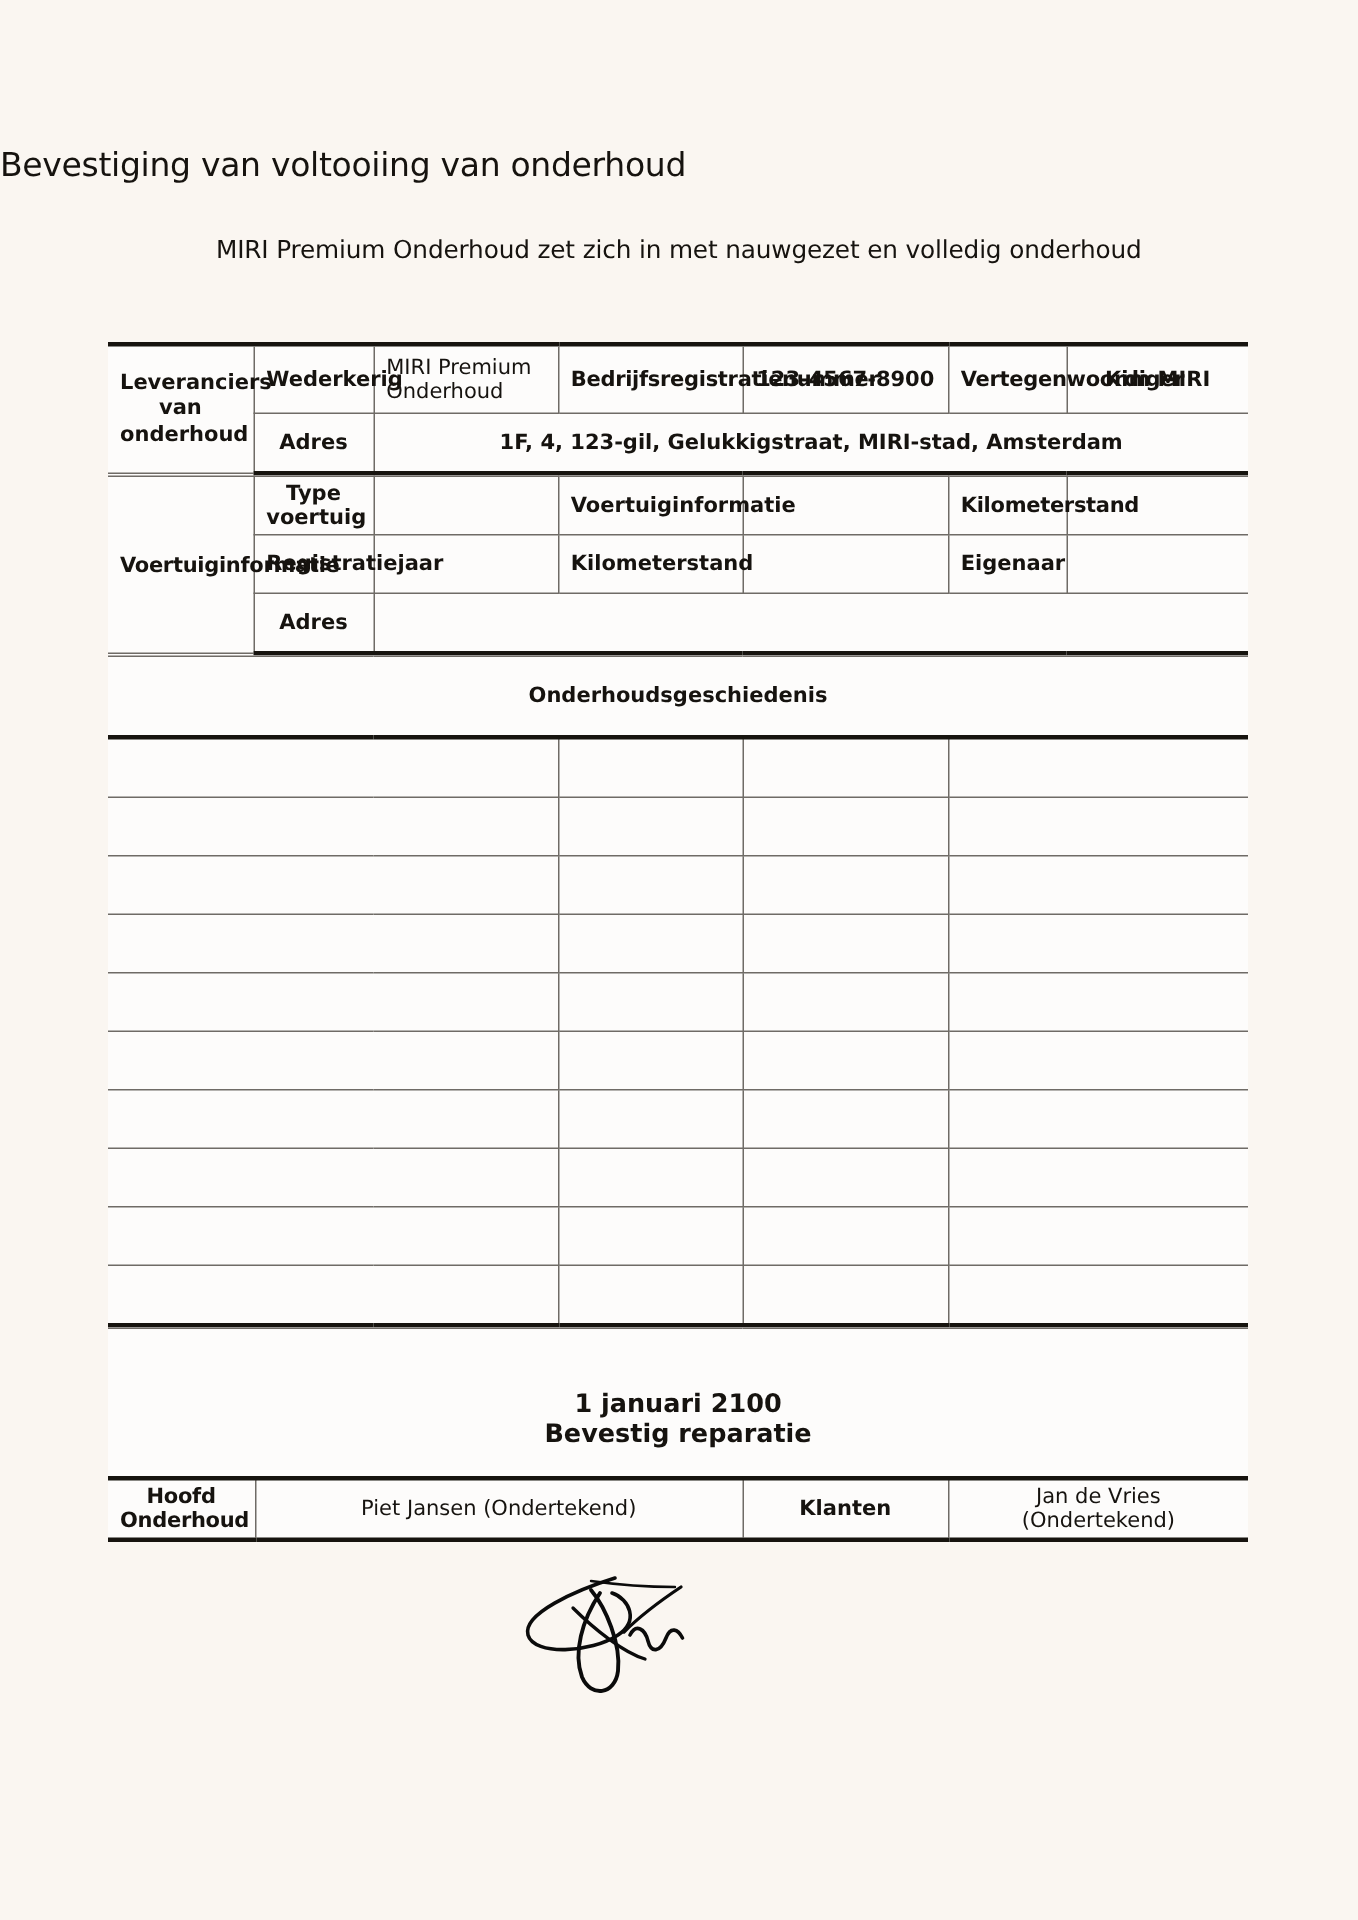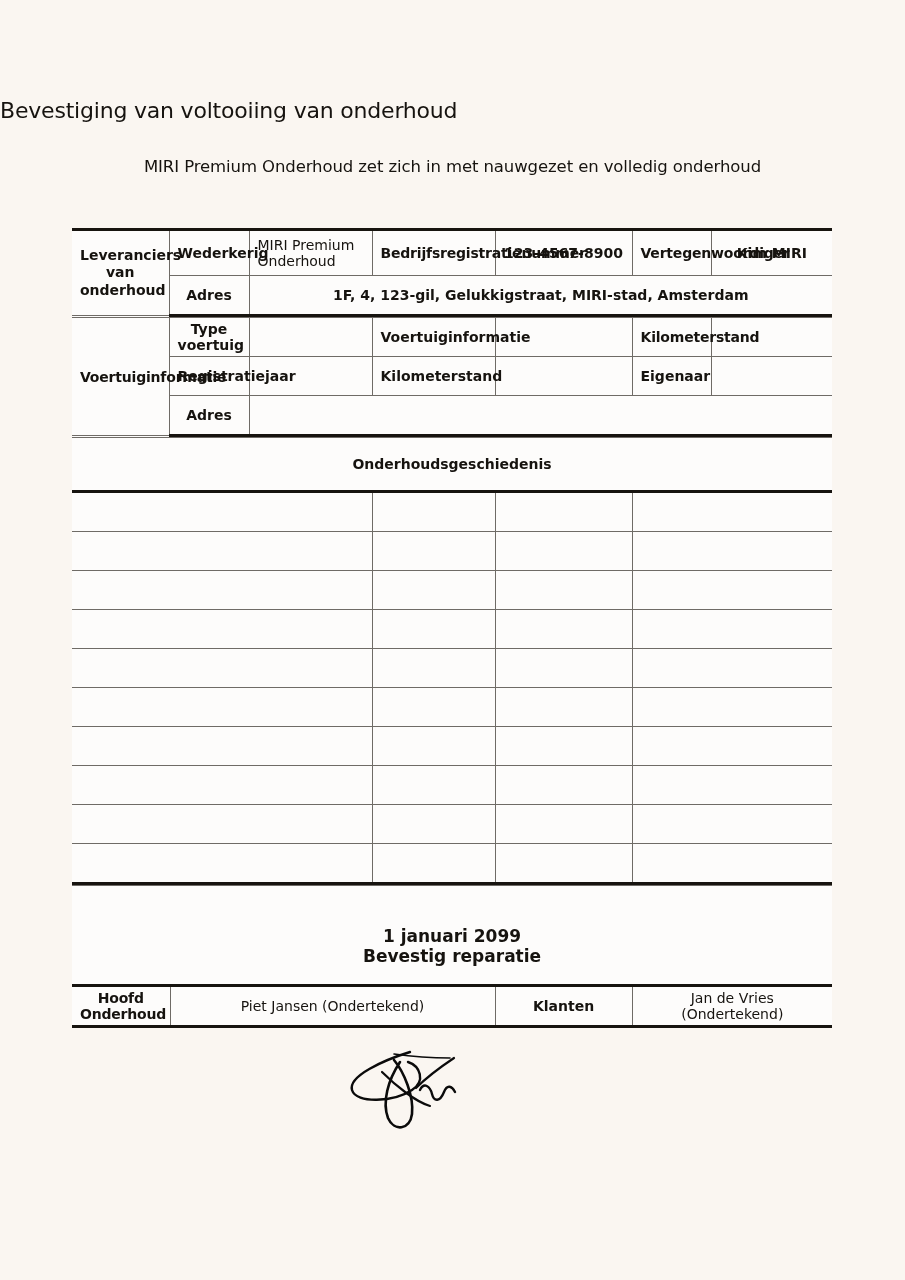--- a/index.html
+++ b/index.html
@@ -296,21 +296,21 @@
     <table class="block">
       <colgroup>
         <col style="width:98px">
         <col style="width:325px">
         <col style="width:137px">
         <col style="width:200px">
       </colgroup>
       <tbody>
         <tr>
           <td colspan="4" class="confirm-cell no-left no-right rule-bottom">
-            <div class="confirm-date">1 januari 2099</div>
+            <div class="confirm-date">1 januari 2100</div>
             <div class="confirm-text">Bevestig reparatie</div>
           </td>
         </tr>
         <tr class="sign-row">
           <td class="lbl-small no-left rule-bottom">Hoofd Onderhoud</td>
           <td class="sign-name rule-bottom">Piet Jansen (Ondertekend)</td>
           <td class="lbl-strong rule-bottom">Klanten</td>
           <td class="sign-name no-right rule-bottom">Jan de Vries (Ondertekend)</td>
         </tr>
       </tbody>

